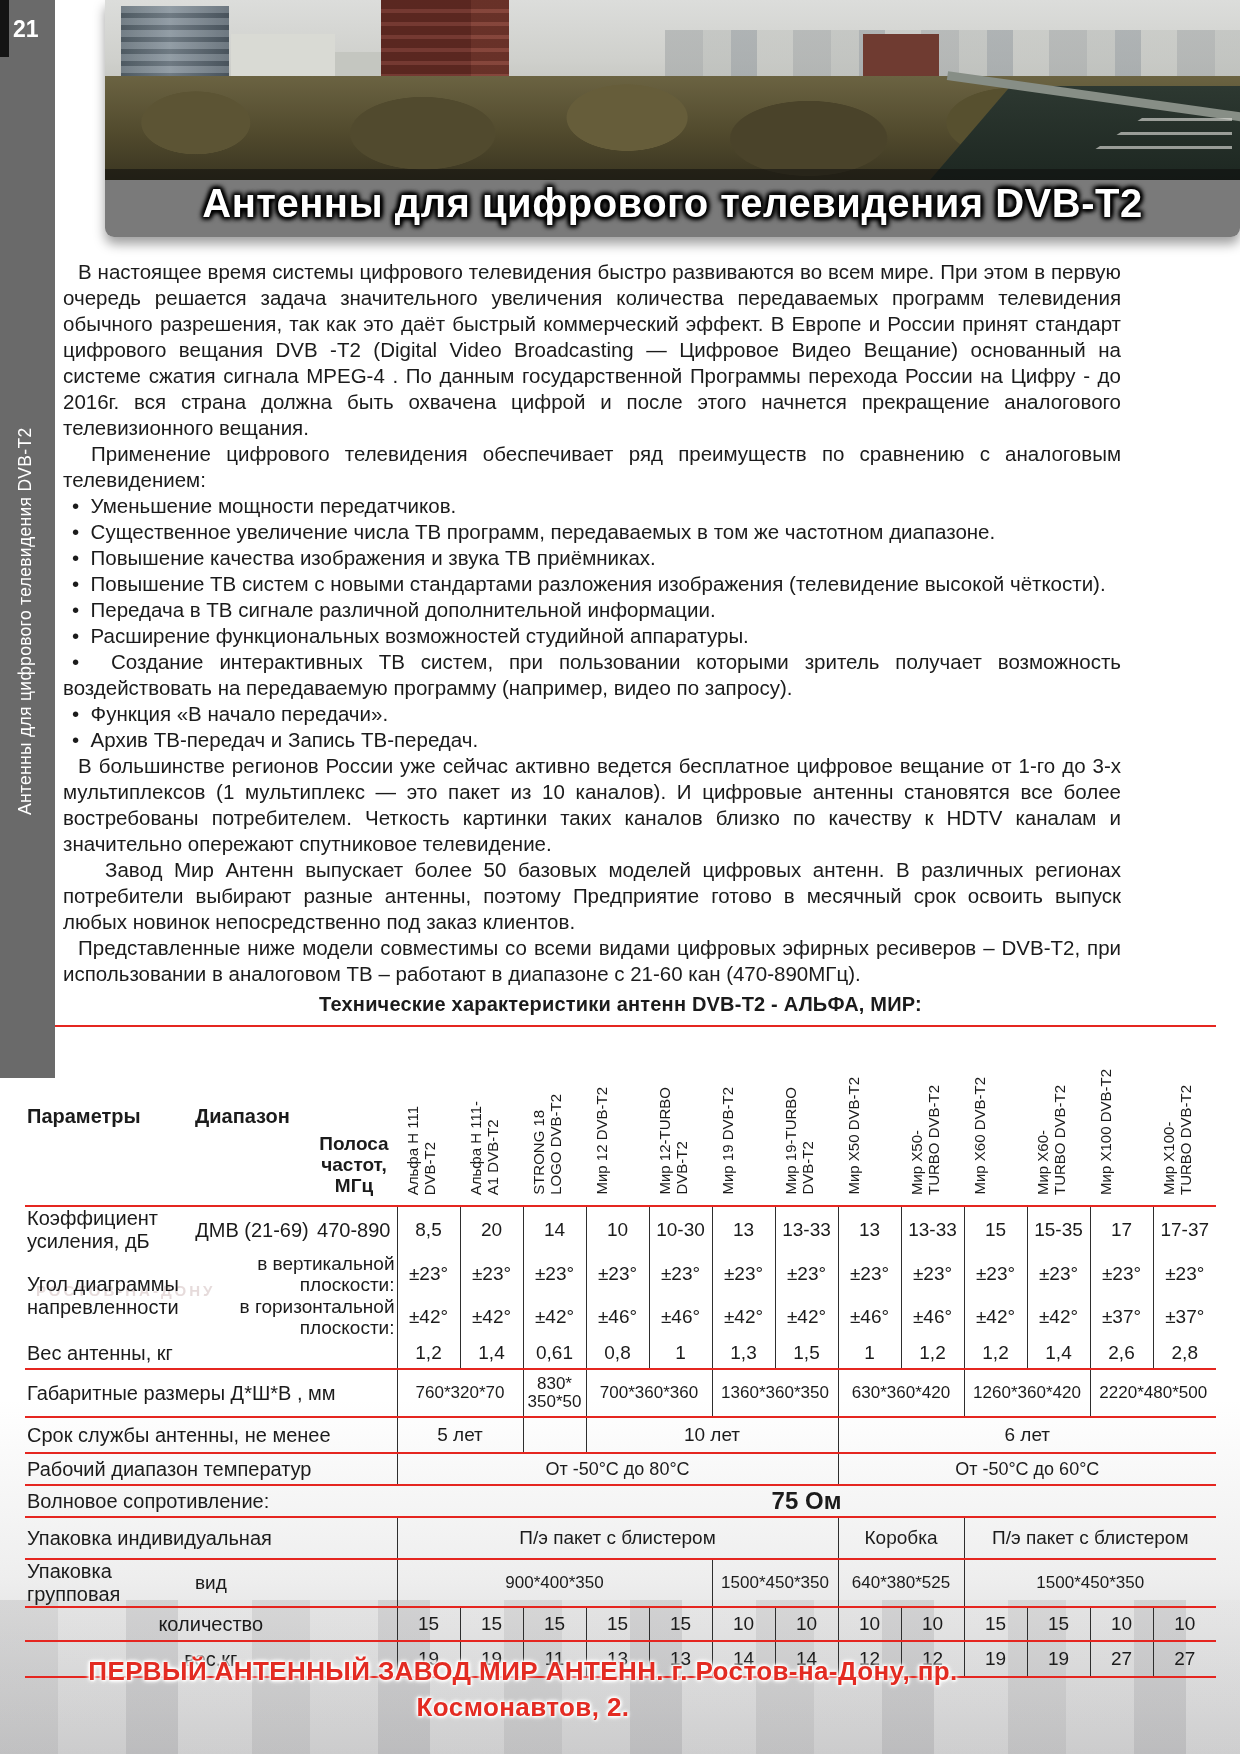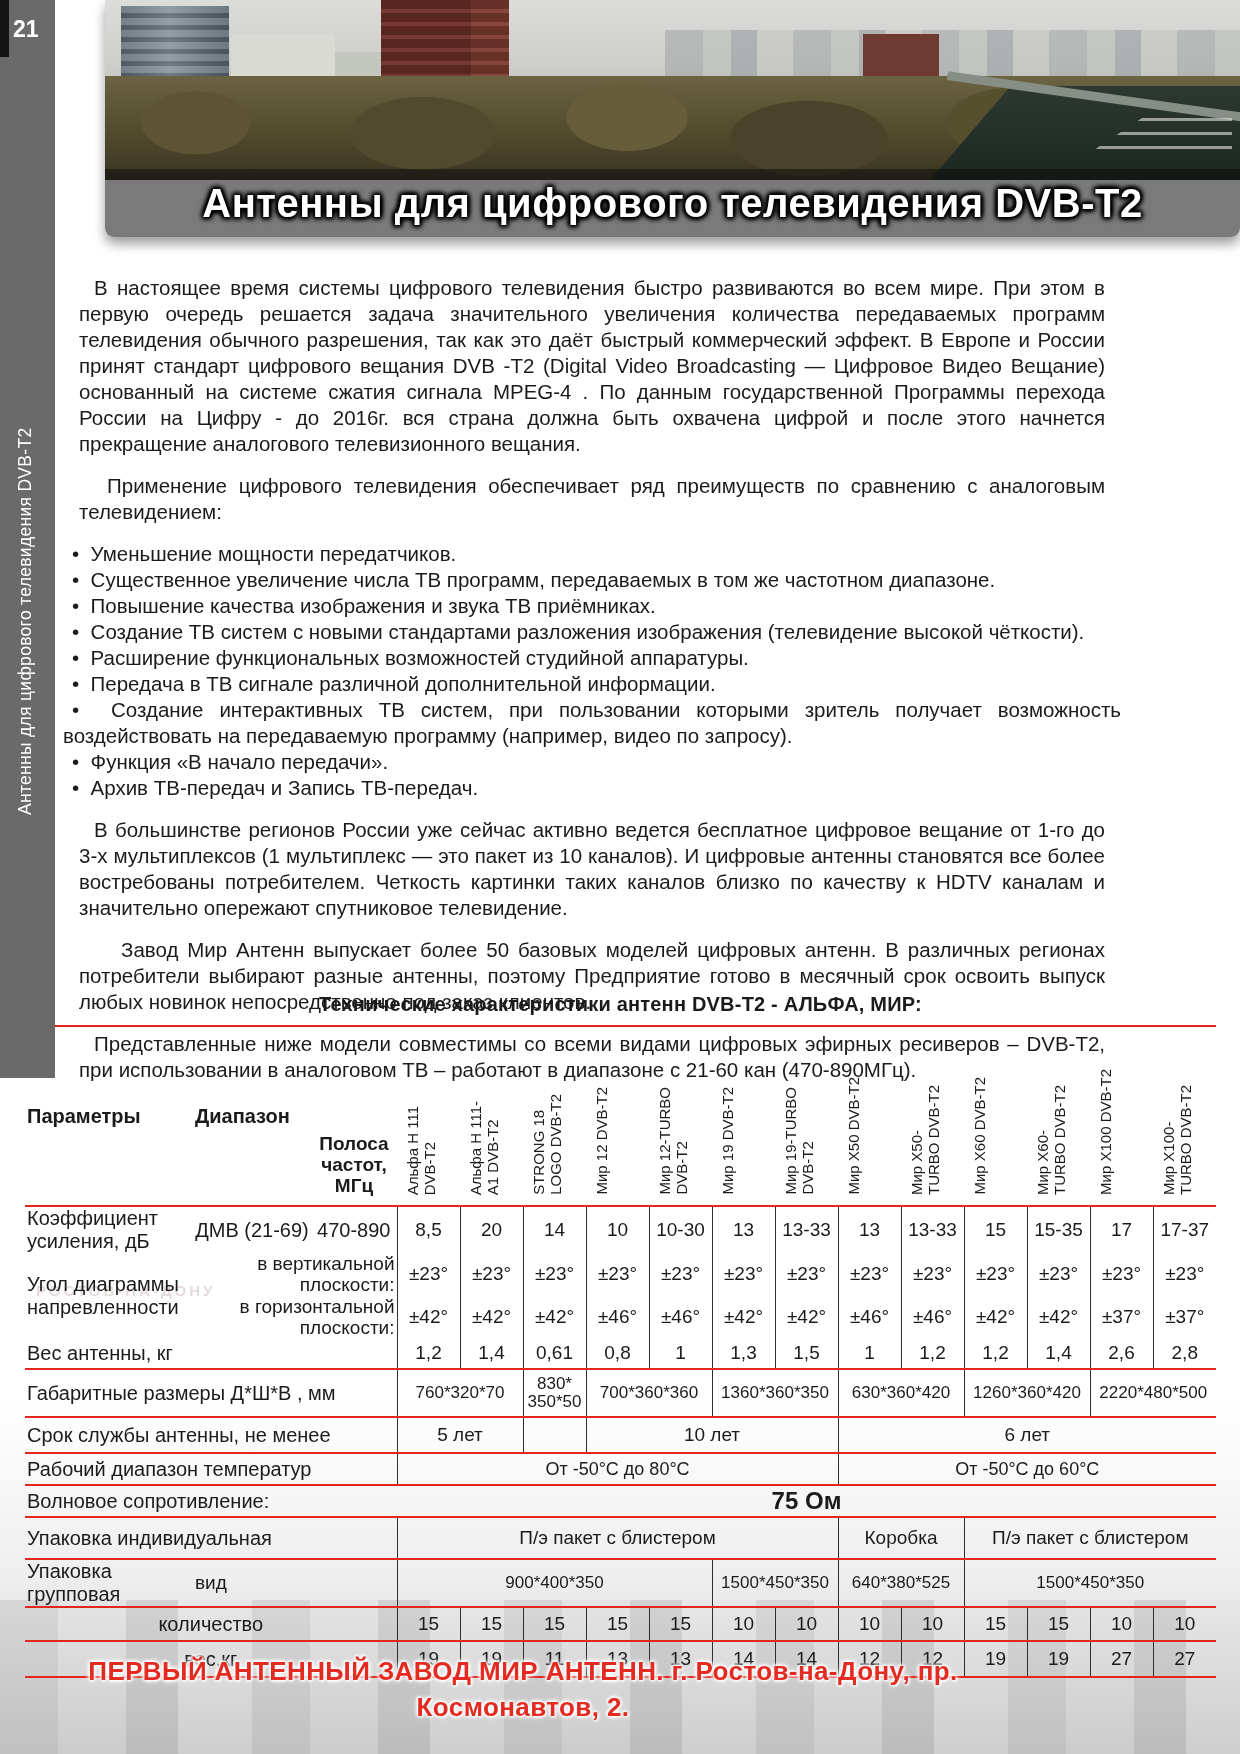--- a/index.html
+++ b/index.html
@@ -56,21 +56,21 @@
     background:repeating-linear-gradient(180deg,rgba(220,220,215,.8) 0 3px,rgba(0,0,0,0) 3px 14px);
     clip-path:polygon(40% 0,100% 0,100% 100%,0 100%);}
   .titlebar{position:absolute;left:0;right:0;bottom:0;height:68px;background:rgba(12,12,12,.55);
     display:flex;align-items:center;justify-content:center;}
   .hero-title{font-size:40px;font-weight:bold;color:#ffffff;letter-spacing:.5px;
     text-shadow:0 0 7px #000,0 0 3px #000,2px 2px 4px #000,-2px 2px 4px #000,2px -2px 4px #000,-2px -2px 4px #000;}
 
   
   .content{position:absolute;left:63px;top:259px;width:1058px;z-index:1;
     font-size:20.5px;line-height:26px;text-align:justify;}
-  .content p{margin:16px;}
+  .content p{margin:0;}
   .ind1{text-indent:15px;}
   .ind2{text-indent:28px;}
   .ind3{text-indent:42px;}
   .bullets{margin:0;padding:0;list-style:none;}
   .bullets li{text-indent:9px;}
   .bullets li:before{content:"•\00a0\00a0";}
 
   
   .specs{position:absolute;left:25px;top:993px;width:1191px;z-index:1;}
   .specs h3{margin:0 0 9px 0;font-size:20px;text-align:center;letter-spacing:.2px;}
@@ -151,23 +151,23 @@
   </header>
 
   <main class="content">
     <p class="ind1">В настоящее время системы цифрового телевидения быстро развиваются во всем мире. При этом в первую очередь решается задача значительного увеличения количества передаваемых программ телевидения обычного разрешения, так как это даёт быстрый коммерческий эффект. В Европе и России принят стандарт цифрового вещания  DVB -Т2 (Digital Video Broadcasting — Цифровое Видео Вещание) основанный на системе сжатия сигнала  MPEG-4 . По данным государственной Программы перехода России на Цифру - до 2016г. вся страна должна быть охвачена цифрой и после этого начнется прекращение аналогового телевизионного вещания.</p>
     <p class="ind2">Применение цифрового телевидения обеспечивает ряд преимуществ по сравнению с аналоговым телевидением:</p>
     <ul class="bullets">
 
         <li>Уменьшение мощности передатчиков.</li>
         <li>Существенное увеличение числа ТВ программ, передаваемых в том же частотном диапазоне.</li>
         <li>Повышение качества изображения и звука ТВ приёмниках.</li>
-        <li>Создание ТВ систем с новыми стандартами разложения изображения (телевидение высокой чёткости).</li>
+        <li>Повышение ТВ систем с новыми стандартами разложения изображения (телевидение высокой чёткости).</li>
+        <li>Передача в ТВ сигнале различной дополнительной информации.</li>
         <li>Расширение функциональных возможностей студийной аппаратуры.</li>
-        <li>Передача в ТВ сигнале различной дополнительной информации.</li>
         <li>Создание интерактивных ТВ систем, при пользовании которыми зритель получает возможность воздействовать на передаваемую программу (например, видео по запросу).</li>
         <li>Функция «В начало передачи».</li>
         <li>Архив ТВ-передач и Запись ТВ-передач.</li>
       </ul>
     <p class="ind1">В большинстве регионов России уже сейчас активно ведется бесплатное цифровое вещание от 1-го до 3-х мультиплексов (1 мультиплекс — это пакет из 10 каналов). И цифровые антенны становятся все более востребованы потребителем. Четкость картинки таких каналов близко по качеству к HDTV каналам и значительно опережают спутниковое телевидение.</p>
     <p class="ind3">Завод Мир Антенн выпускает более 50 базовых моделей цифровых антенн. В различных регионах потребители выбирают разные антенны, поэтому Предприятие готово в месячный срок освоить выпуск любых новинок непосредственно под заказ клиентов.</p>
     <p class="ind1">Представленные ниже модели совместимы со всеми видами цифровых эфирных ресиверов – DVB-T2, при использовании в аналоговом ТВ – работают в диапазоне с 21-60 кан (470-890МГц).</p>
   </main>
 
   <section class="specs">

